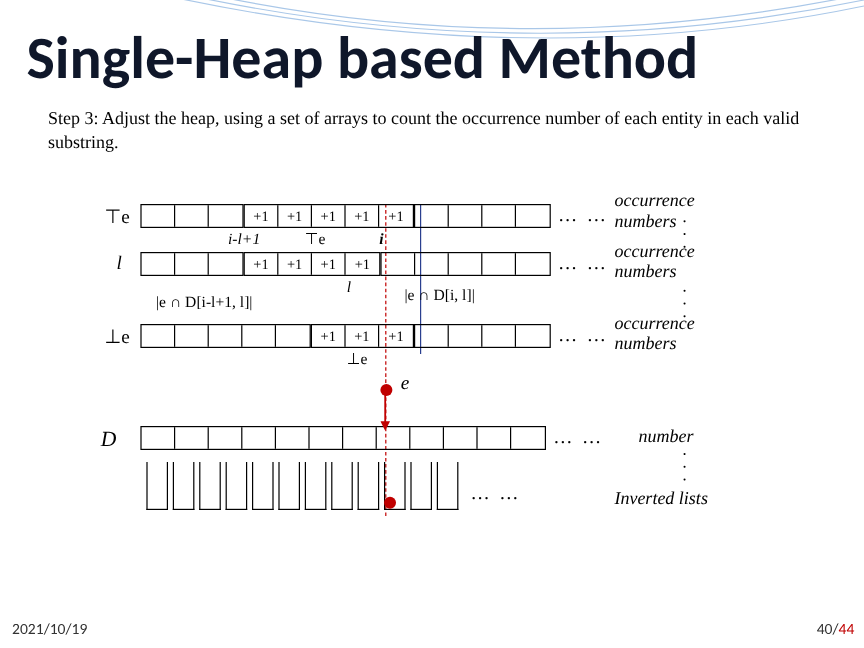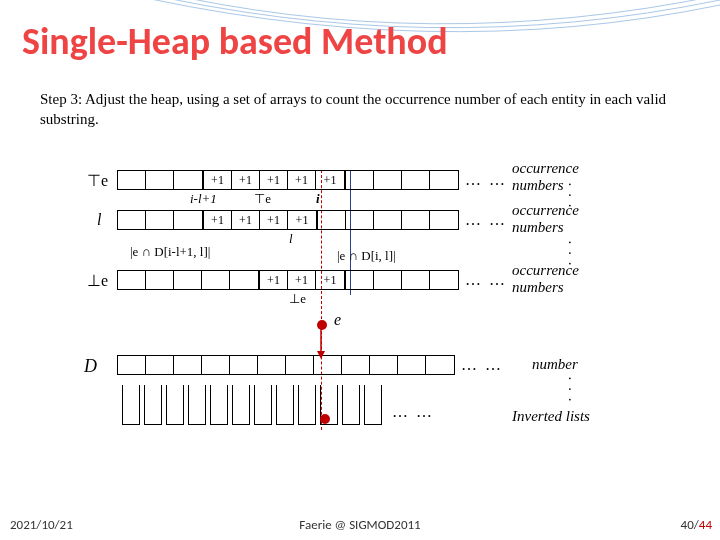--- a/index.html
+++ b/index.html
@@ -22,22 +22,22 @@
     left: 0;
     right: 0;
     height: 70px;
     pointer-events: none;
   }
   .deco-top svg { width: 100%; height: 100%; }
   .title {
     position: absolute;
     top: 18px;
     left: 22px;
-    font-size: 38px;
-    color: #ef4444;
+    font-size: 50px;
+    color: #0f172a;
     font-family: 'Calibri', 'Segoe UI', sans-serif;
   }
   .body-text {
     position: absolute;
     top: 90px;
     left: 40px;
     right: 40px;
     font-size: 15px;
     line-height: 1.3;
     color: #000;
@@ -217,21 +217,21 @@
         <div class="cell"></div>
         <div class="cell"></div>
       </div>
       <span class="dots">… …</span>
     </div>
     <div class="dots" style="position:absolute; top:20px; left:455px; font-size:14px; letter-spacing:6px; transform:rotate(90deg);">···</div>
     <div class="r-label" style="position:absolute; top:32px; left:420px;">occurrence numbers</div>
     <div class="annot" style="top:61px; left:197px;">l</div>
 
     <div class="annot" style="top:74px; left:38px; font-style:normal;">|e ∩ D[i-l+1, l]|</div>
-    <div class="annot" style="top:78px; left:245px; font-style:normal;">|e ∩ D[i, l]|</div>
+    <div class="annot" style="top:68px; left:245px; font-style:normal;">|e ∩ D[i, l]|</div>
 
     <div class="row-label-left" style="top:101px; left:-5px;">⊥e</div>
     <div class="row" style="top:100px; left:25px;">
       <div class="cells" style="border-right:1px solid #000;">
         <div class="cell"></div>
         <div class="cell"></div>
         <div class="cell"></div>
         <div class="cell"></div>
         <div class="cell"></div>
       </div>
@@ -294,19 +294,18 @@
       <div class="inv-box"></div>
       <div class="inv-box"></div>
       <span class="dots" style="align-self:flex-start; margin-top:18px;">… …</span>
     </div>
     <div class="reddot" style="top:244px; left:228px;"></div>
     <div class="r-label" style="position:absolute; top:238px; left:420px;">Inverted lists</div>
     <div class="dots" style="position:absolute; top:214px; left:455px; font-size:14px; letter-spacing:6px; transform:rotate(90deg);">···</div>
 
   </div>
 
-  <div class="footer-left">2021/10/21</div>
-  <div class="footer-center">Faerie @ SIGMOD2011</div>
+  <div class="footer-left">2021/10/19</div>
   <div class="footer-right">
     <span>40</span>/<span class="denom">44</span>
   </div>
 
 </div>
 
 </body></html>

